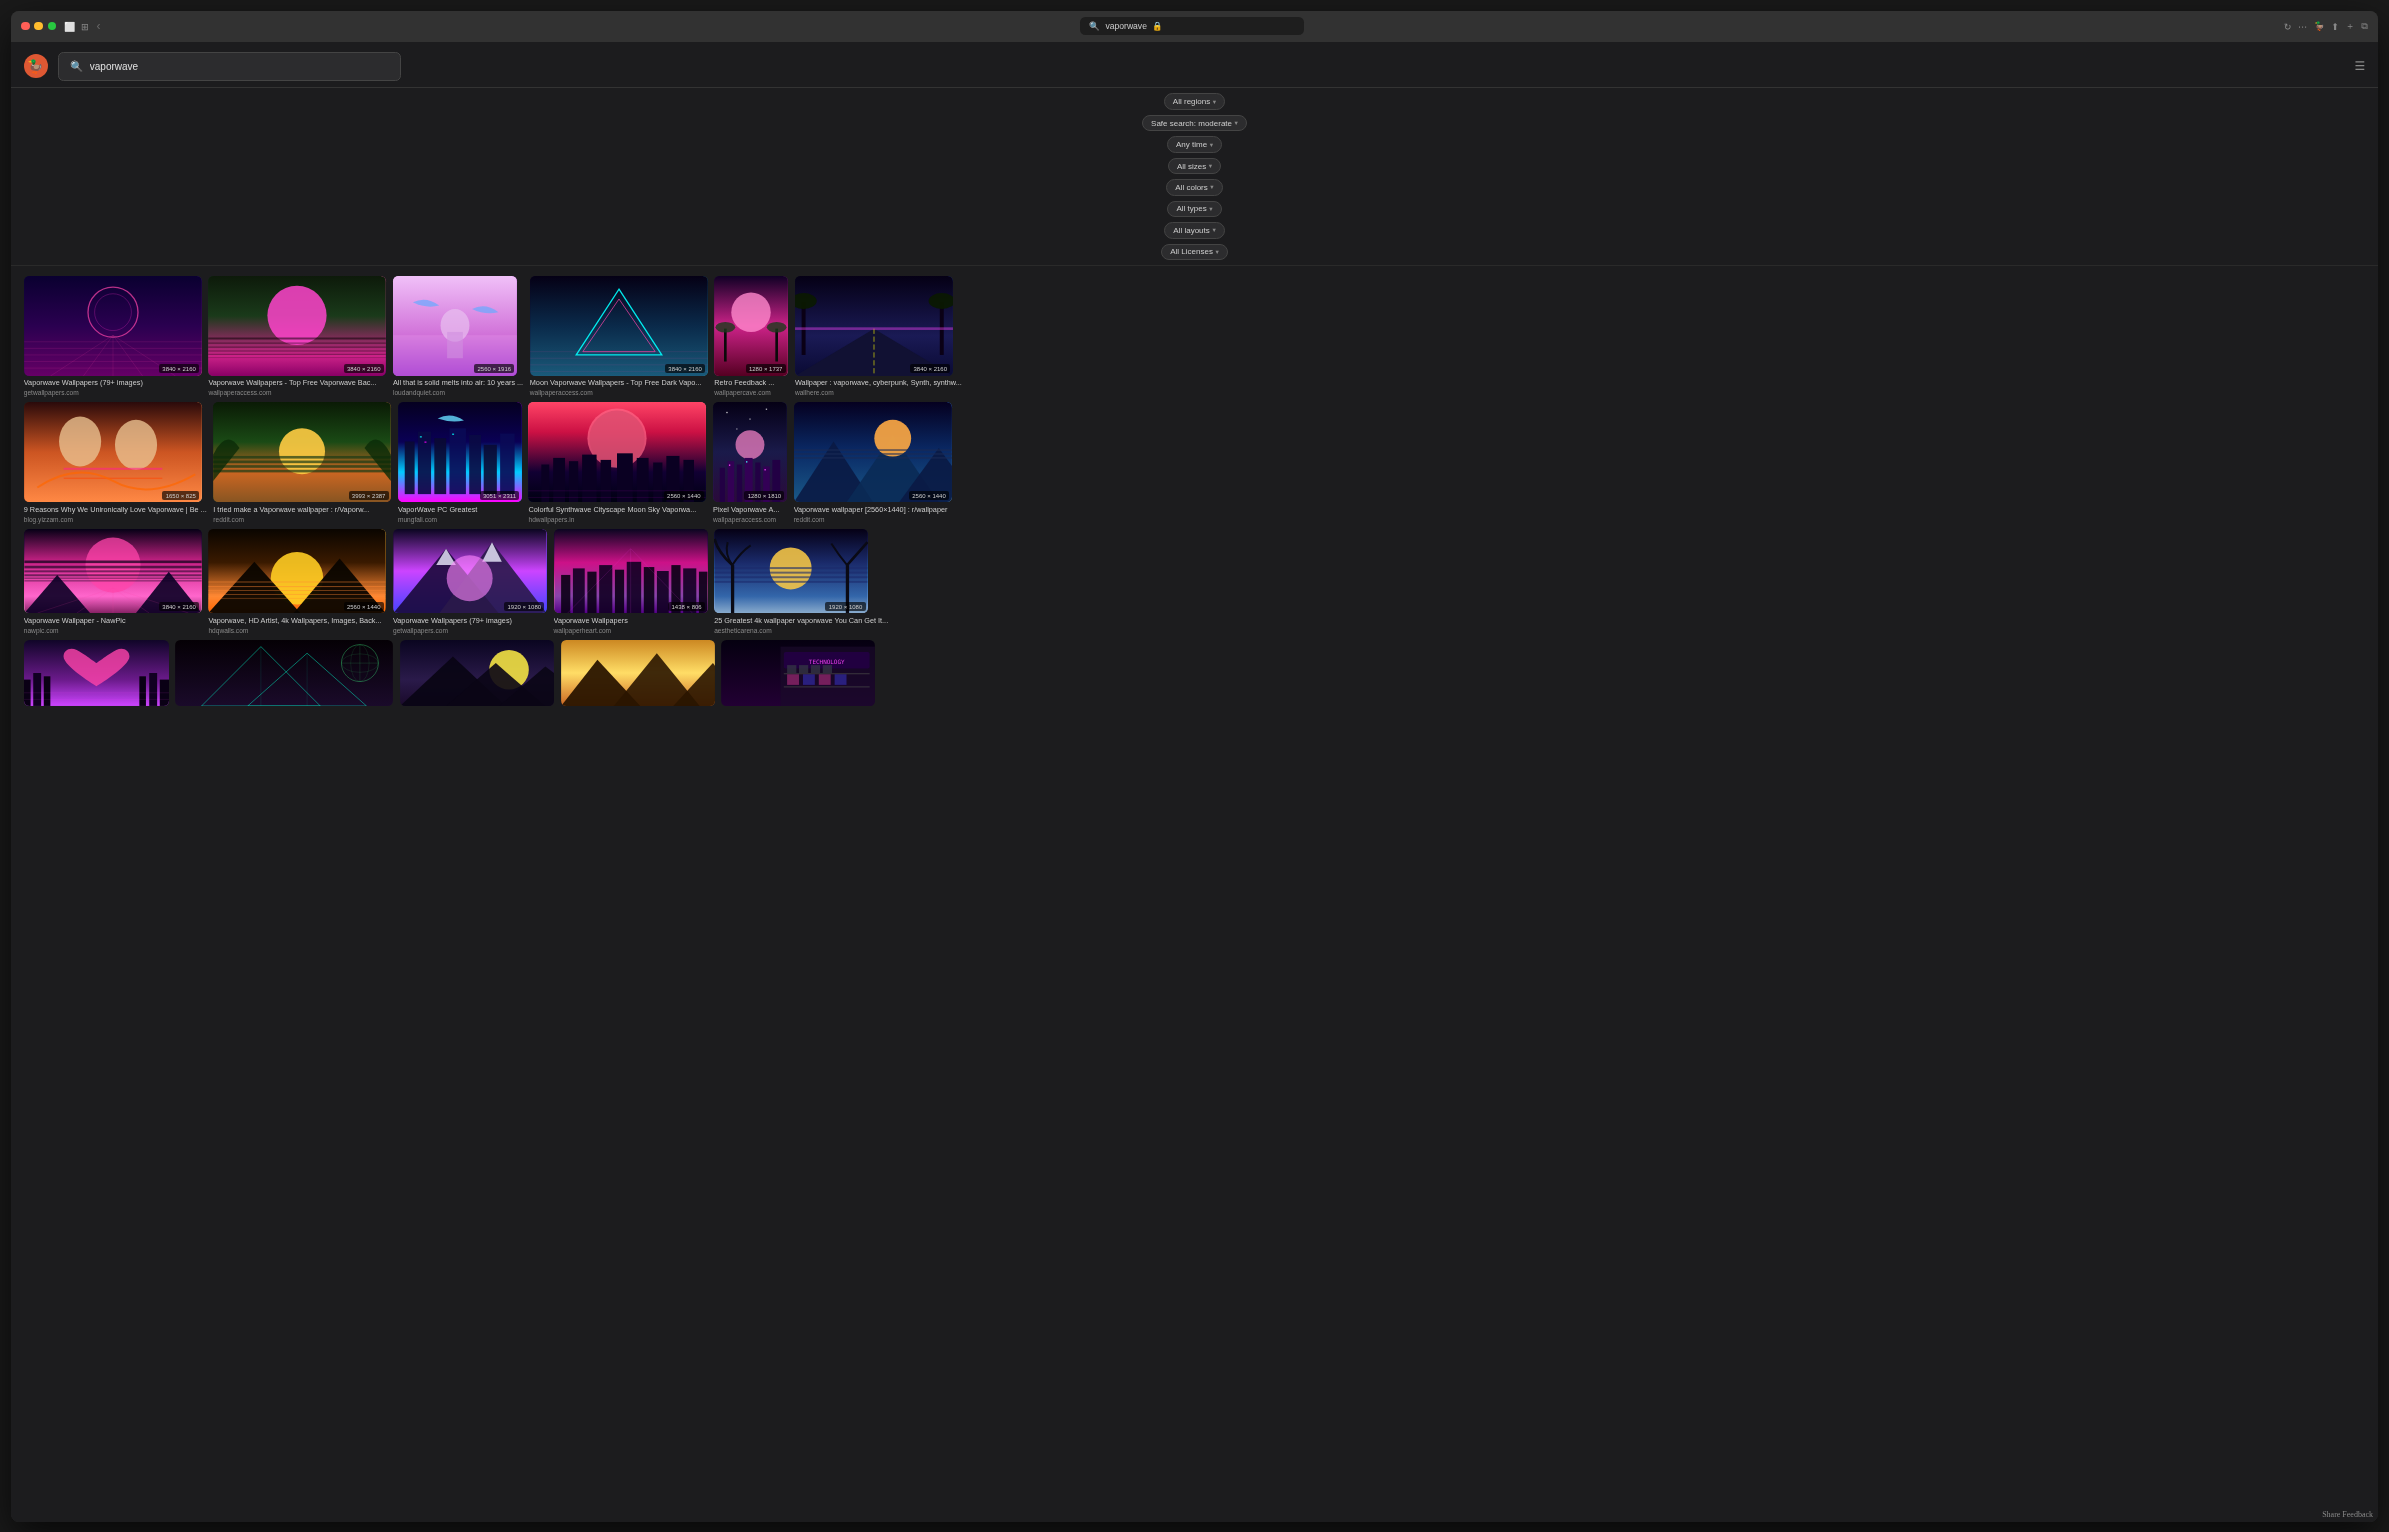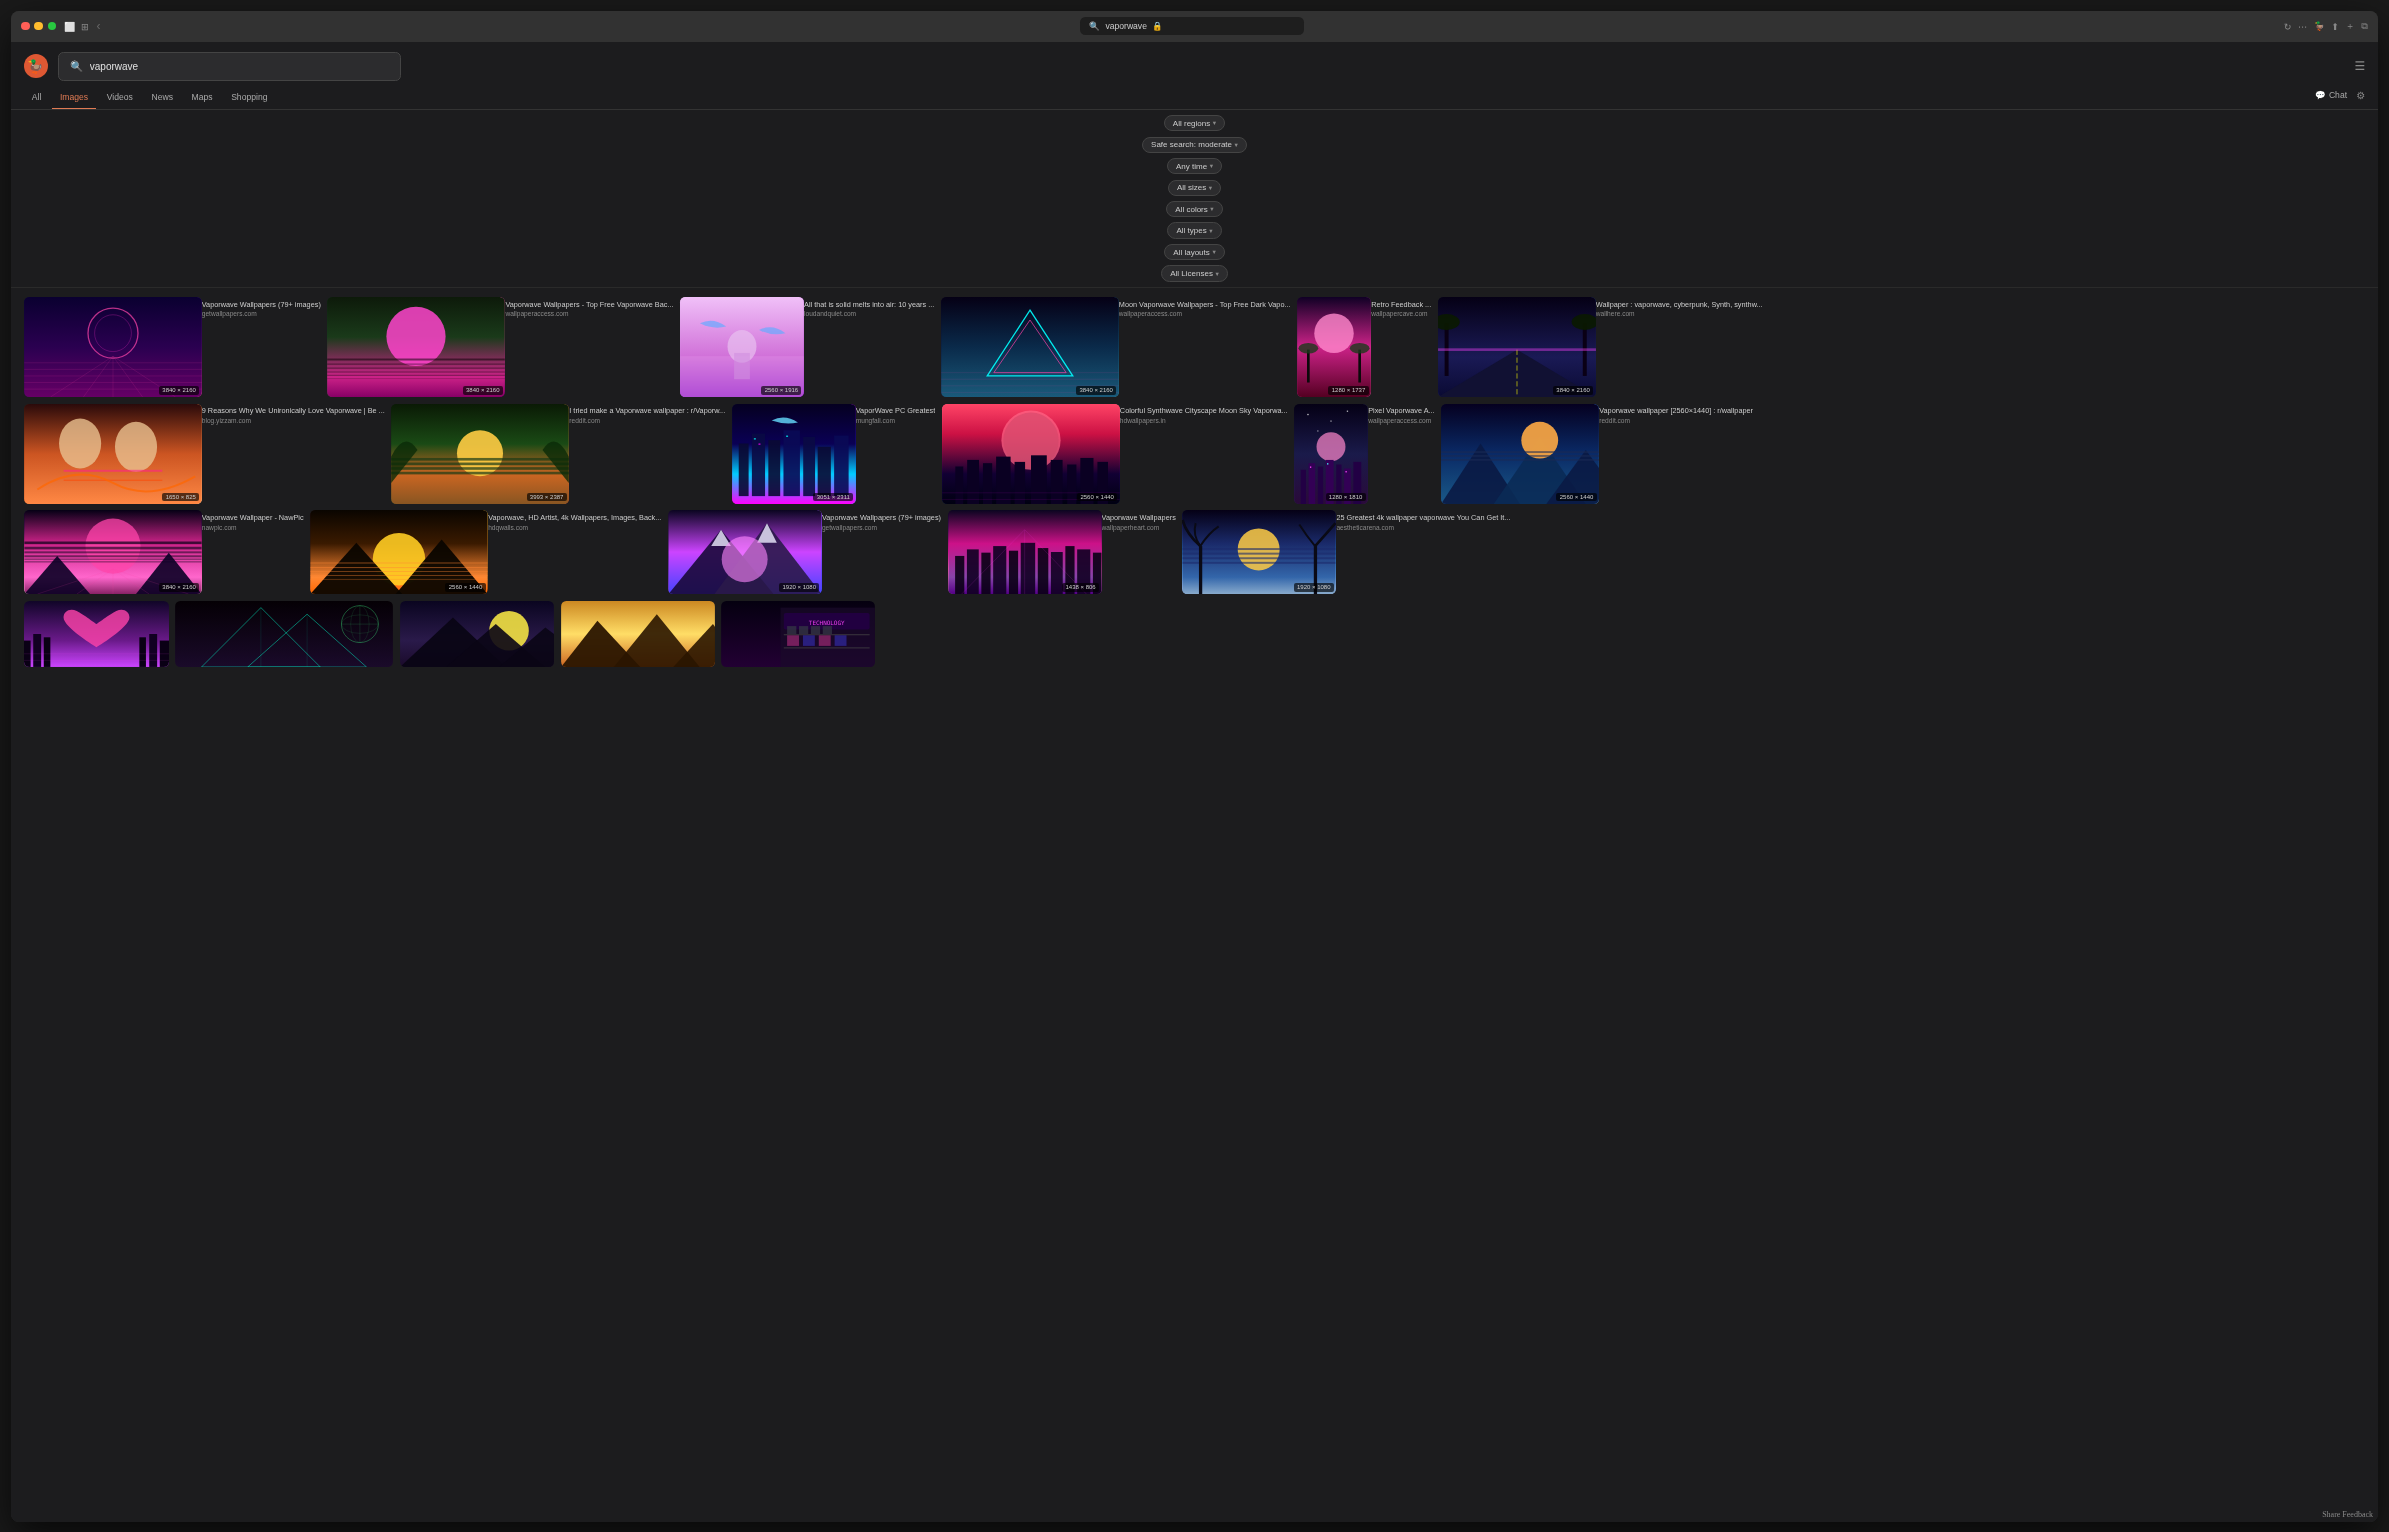--- a/index.html
+++ b/index.html
@@ -259,21 +259,21 @@
     }
 
     .img-source {
       font-size: 6.6px;
       color: #888;
       margin-top: 1.3px;
     }
 
     .img-card-wrapper {
       display: flex;
-      flex-direction: row;
+      flex-direction: column;
     }
 
     
     .vw-1 { background: linear-gradient(135deg, #0a0a3a 0%, #1a0a4a 30%, #2d1b69 60%, #6a1a6a 80%, #ff6b9d 100%); }
     .vw-2 { background: linear-gradient(135deg, #0d2b1a 0%, #1a4a2a 30%, #ff69b4 60%, #cc1a8a 80%, #2a0a4a 100%); }
     .vw-3 { background: linear-gradient(135deg, #e8b4f0 0%, #d490e8 20%, #c56ee0 40%, #b04dd8 60%, #9a2dd0 80%, #7a0dcc 100%); }
     .vw-4 { background: linear-gradient(135deg, #0a0520 0%, #1a0a40 30%, #0d3a5a 50%, #1a6a8a 70%, #2a9aaa 90%); }
     .vw-5 { background: linear-gradient(135deg, #1a0a30 0%, #2a1a50 30%, #cc2288 60%, #ff44aa 80%, #ff88cc 100%); }
     .vw-6 { background: linear-gradient(135deg, #0a0a20 0%, #1a1a40 30%, #2a2a80 50%, #1a4488 70%, #0a2244 100%); }
 
@@ -345,35 +345,20 @@
         <div class="duck-logo">
           <span style="font-size:13.2px;">🦆</span>
         </div>
         <div class="search-box">
           <span style="color:#888;">🔍</span>
           <input type="text" value="vaporwave" style="">
         </div>
         <div class="header-right">☰</div>
       </div>
 
-      <div class="nav-tabs">
-        <a class="nav-tab">All</a>
-        <a class="nav-tab active">Images</a>
-        <a class="nav-tab">Videos</a>
-        <a class="nav-tab">News</a>
-        <a class="nav-tab">Maps</a>
-        <a class="nav-tab">Shopping</a>
-        <div class="nav-tab-right">
-          <div class="chat-btn">
-            <span>💬</span>
-            <span>Chat</span>
-          </div>
-          <span class="settings-icon">⚙</span>
-        </div>
-      </div>
     </div>
 
     <div class="filter-bar">
       <div class="filter-pill">
         <span>All regions</span>
         <span class="chevron-down">▾</span>
       </div>
       <div class="filter-pill">
         <span>Safe search: moderate</span>
         <span class="chevron-down">▾</span>

